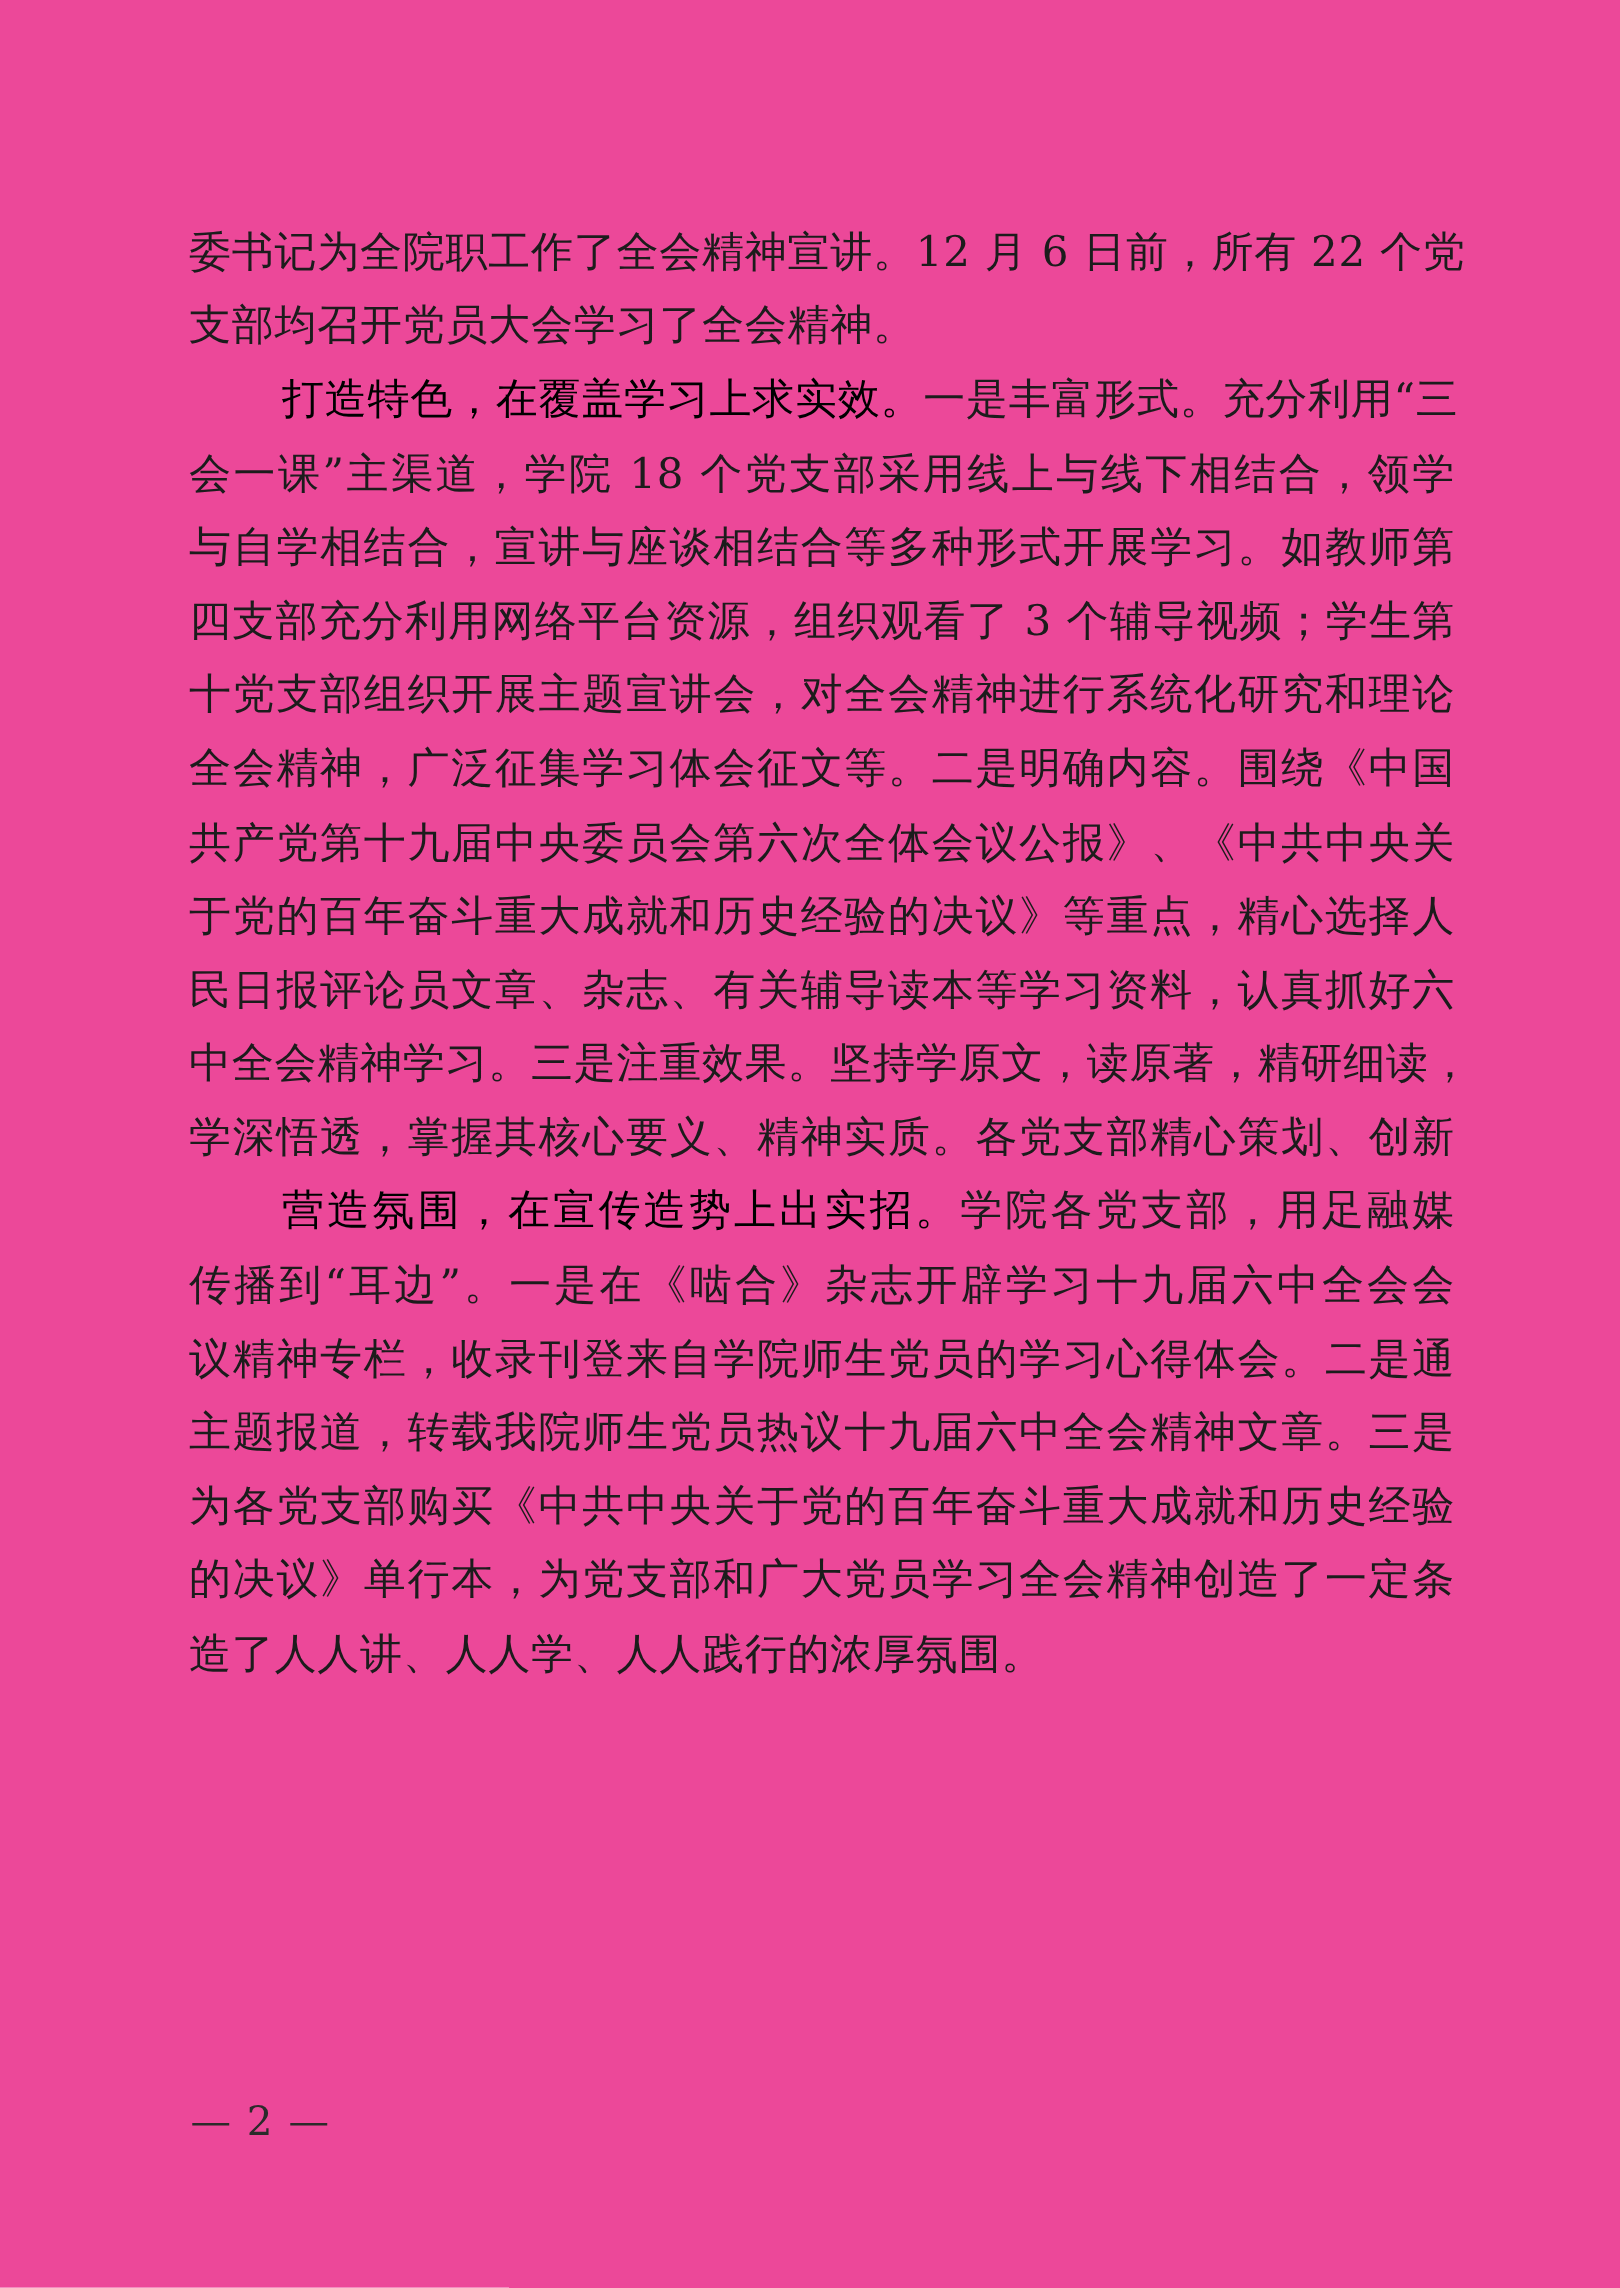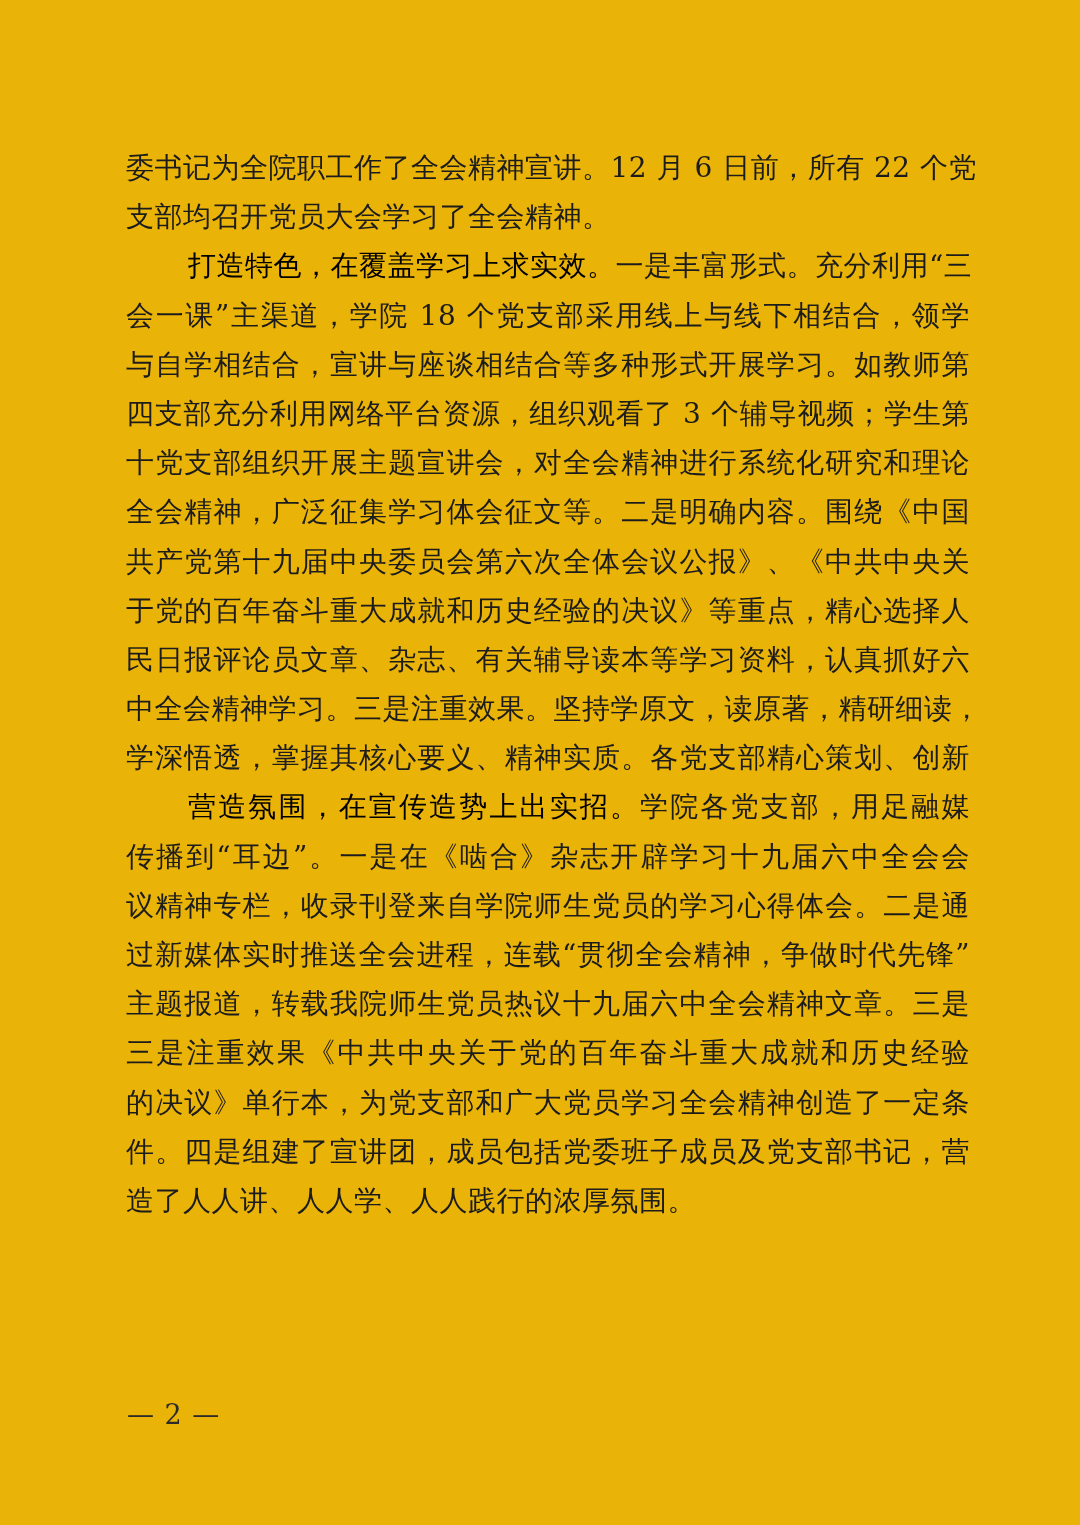--- a/index.html
+++ b/index.html
@@ -10,21 +10,21 @@
   body {
     width: 1080px;
     height: 1525px;
     position: relative;
     overflow: hidden;
     font-family: "DejaVu Serif", "Liberation Serif", serif;
   }
   .page {
     position: absolute;
     inset: 0;
-    background: #eab308;
+    background: #ec4899;
   }
   .content {
     position: absolute;
     left: 126px;
     top: 143px;
     width: 844px;
   }
   .ln {
     height: 49.2px;
     line-height: 49.2px;
@@ -75,23 +75,21 @@
     <div class="ln">全会精神，广泛征集学习体会征文等。二是明确内容。围绕《中国</div>
     <div class="ln">共产党第十九届中央委员会第六次全体会议公报》、《中共中央关</div>
     <div class="ln">于党的百年奋斗重大成就和历史经验的决议》等重点，精心选择人</div>
     <div class="ln">民日报评论员文章、杂志、有关辅导读本等学习资料，认真抓好六</div>
     <div class="ln">中全会精神学习。三是注重效果。坚持学原文，读原著，精研细读，</div>
     <div class="ln">学深悟透，掌握其核心要义、精神实质。各党支部精心策划、创新</div>
 
     <div class="ln indent"><span class="lead">营造氛围，在宣传造势上出实招。</span><span>学院各党支部，用足融媒</span></div>
     <div class="ln">传播到“耳边”。一是在《啮合》杂志开辟学习十九届六中全会会</div>
     <div class="ln">议精神专栏，收录刊登来自学院师生党员的学习心得体会。二是通</div>
-    <div class="ln">过新媒体实时推送全会进程，连载“贯彻全会精神，争做时代先锋”</div>
     <div class="ln">主题报道，转载我院师生党员热议十九届六中全会精神文章。三是</div>
-    <div class="ln">三是注重效果《中共中央关于党的百年奋斗重大成就和历史经验</div>
+    <div class="ln">为各党支部购买《中共中央关于党的百年奋斗重大成就和历史经验</div>
     <div class="ln">的决议》单行本，为党支部和广大党员学习全会精神创造了一定条</div>
-    <div class="ln">件。四是组建了宣讲团，成员包括党委班子成员及党支部书记，营</div>
     <div class="ln pend">造了人人讲、人人学、人人践行的浓厚氛围。</div>
   </div>
 
   <div class="footer">— 2 —</div>
 
 </div>
 
 </body></html>

